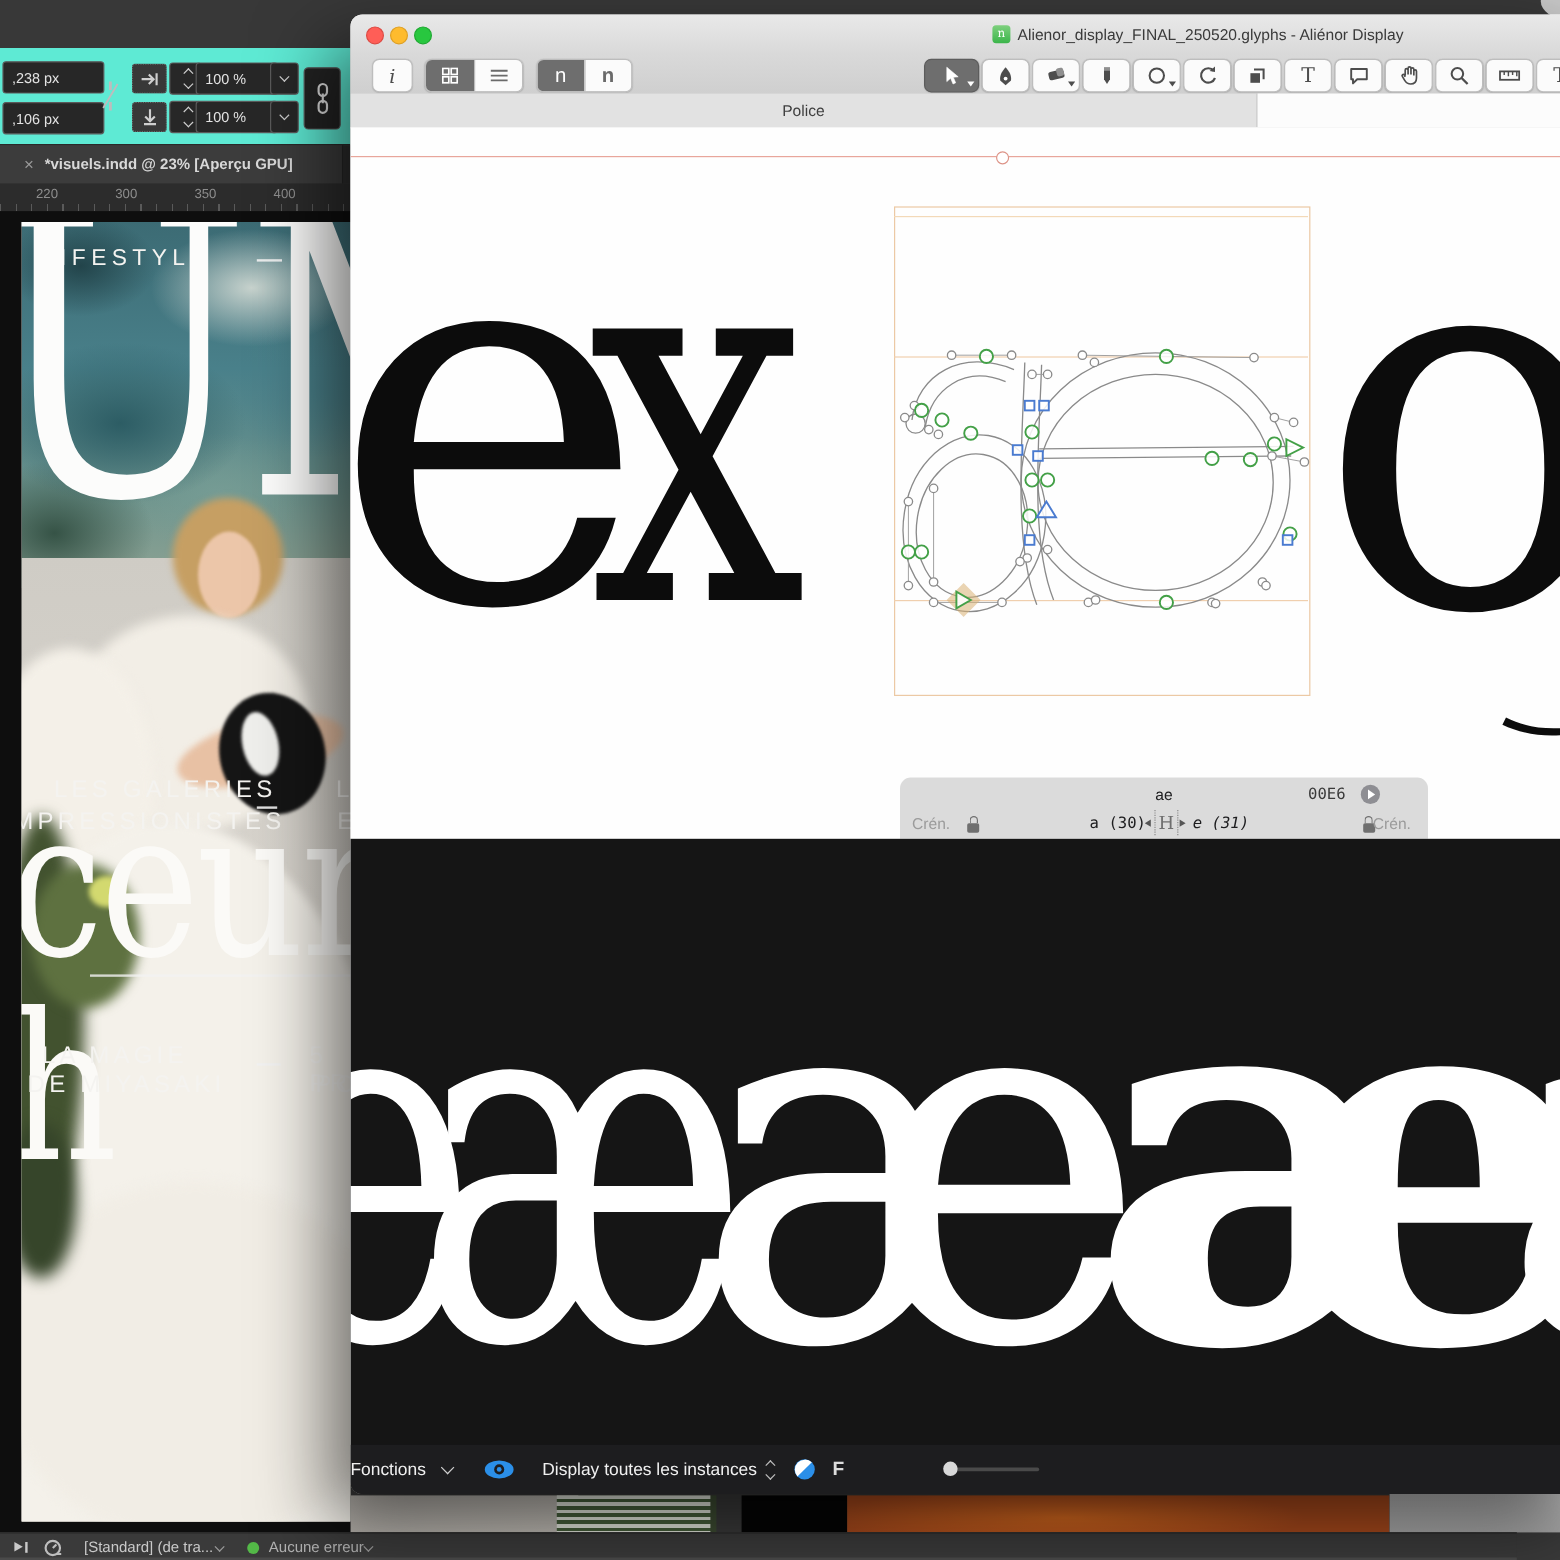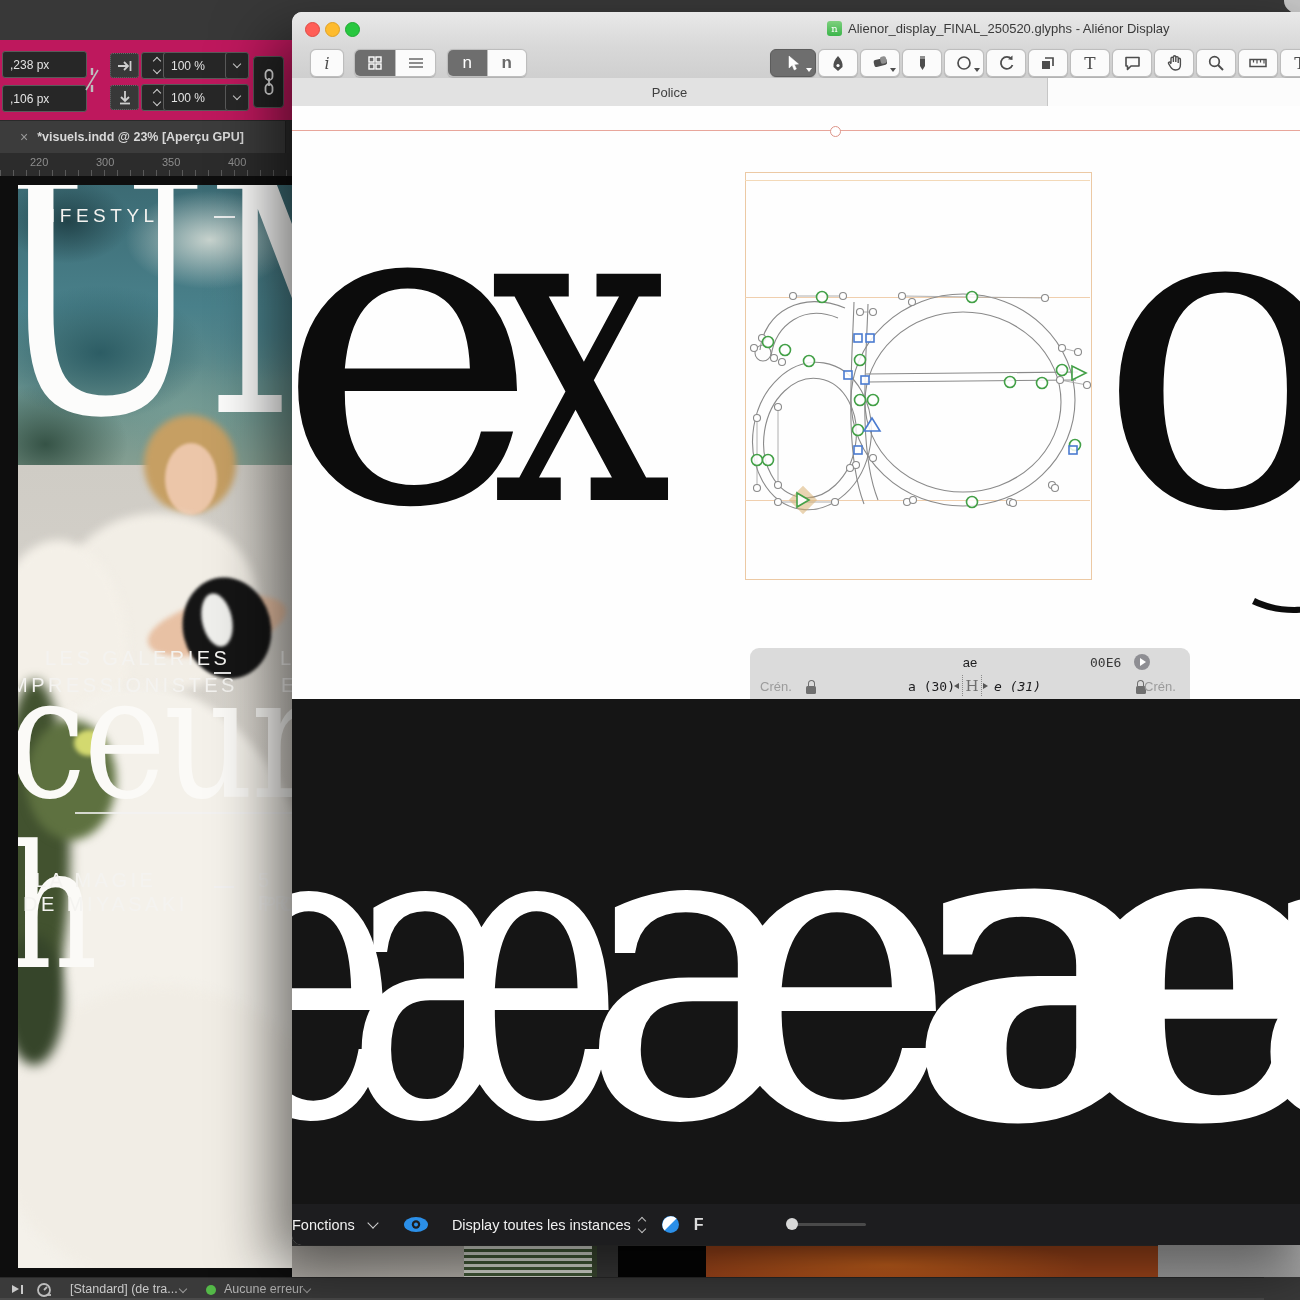--- a/index.html
+++ b/index.html
@@ -35,21 +35,21 @@
 </head>
 <body>
 
 <div id="root">
 
   <div class="abs" style="left:0;top:0;width:1300px;height:1300px;">
 
     <div class="abs" style="left:0;top:0;width:1300px;height:40px;background:#383838;border-bottom:1px solid #2c2c2c;"></div>
     <div class="abs" style="left:1284px;top:-14px;width:44px;height:30px;border-radius:50%;background:#c7c7c7;"></div>
 
-    <div class="abs" style="left:0;top:40px;width:292px;height:80px;background:#be185d;border-bottom:1px solid #2a2a2a;">
+    <div class="abs" style="left:0;top:40px;width:292px;height:80px;background:#5eead4;border-bottom:1px solid #2a2a2a;">
       <div class="idfield" style="left:2px;top:11px;width:76px;height:25px;">,238 px</div>
       <div class="idfield" style="left:2px;top:45px;width:76px;height:25px;">,106 px</div>
 
       <svg class="abs" style="left:82px;top:20px;" width="20" height="40" viewBox="0 0 20 40">
         <path d="M10 8 v7 M10 25 v7" stroke="#bdbdbd" stroke-width="2.4" fill="none"></path>
         <path d="M4 30 L16 10" stroke="#bdbdbd" stroke-width="1.6"></path>
       </svg>
       <div class="idbtn" style="left:110px;top:13px;width:27px;height:23px;">
         <svg width="15" height="12" viewBox="0 0 15 12">
             <path d="M1 6 h9 M7 2 l4 4 -4 4" stroke="#cfcfcf" stroke-width="1.8" fill="none"></path>

